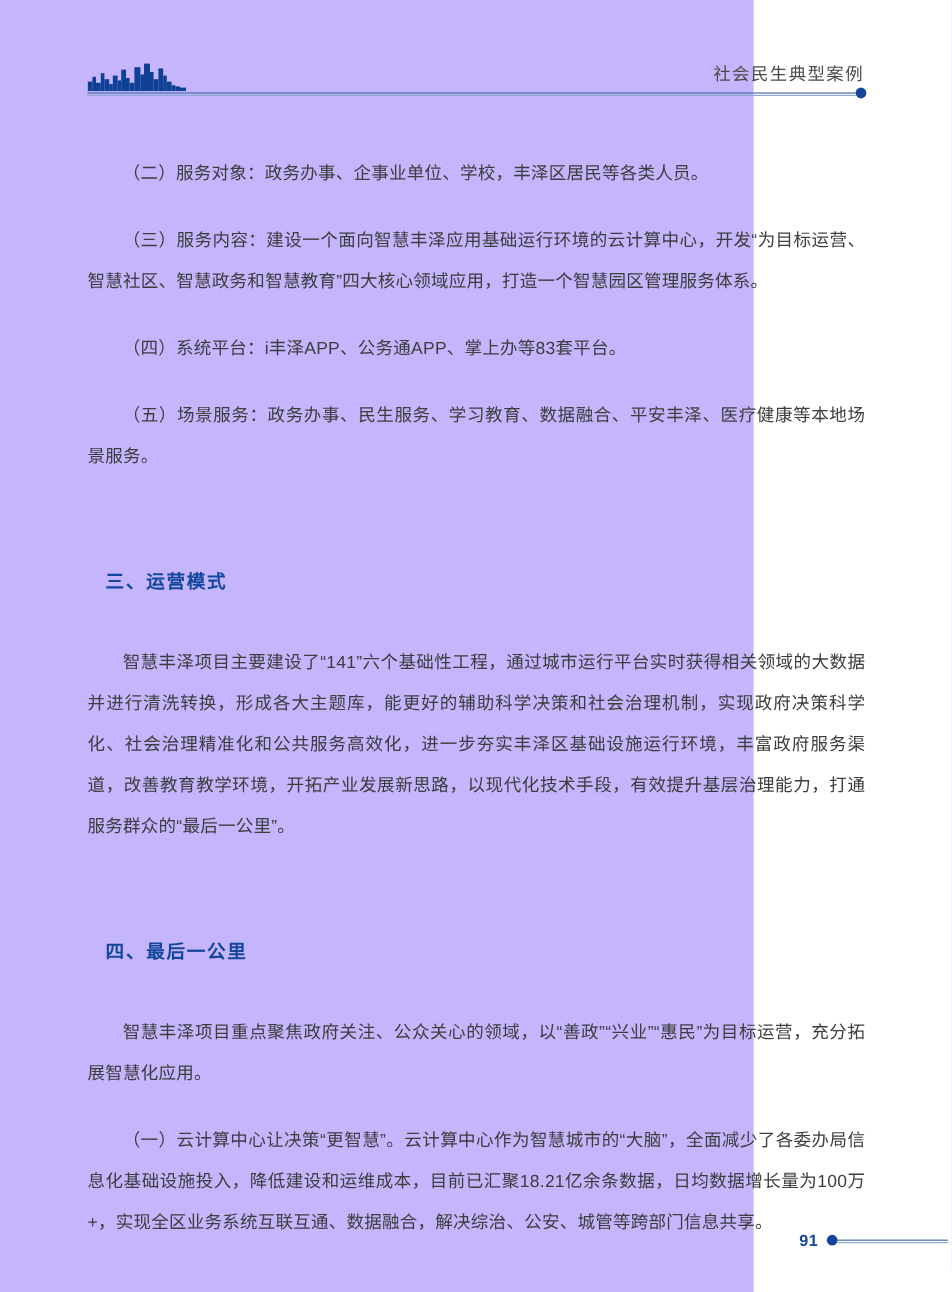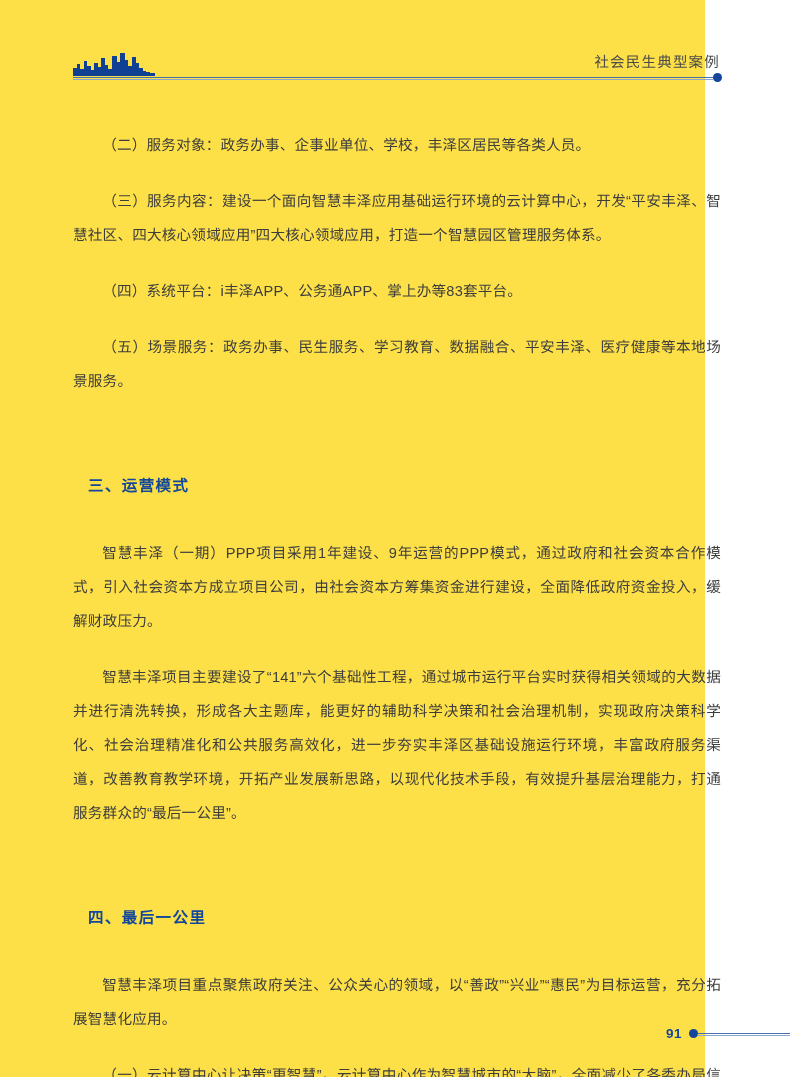--- a/index.html
+++ b/index.html
@@ -12,23 +12,23 @@
     height: 1077px;
     position: relative;
     font-family: "Liberation Sans", "DejaVu Sans", sans-serif;
     color: #3b3b3b;
     overflow: hidden;
   }
 
   .page {
     position: absolute;
     inset: 0;
-    width: 705px;
+    width: 628px;
     height: 1077px;
-    background: #fde047;
+    background: #c4b5fd;
   }
 
   
   .page-header {
     position: absolute;
     left: 0;
     top: 0;
     width: 793px;
     height: 96px;
   }
@@ -192,33 +192,32 @@
     <div class="header-rule-2"></div>
     <div class="header-dot"></div>
 
     <div class="header-title">社会民生典型案例</div>
   </div>
 
   <div class="content">
 
     <p class="body-text">（二）服务对象：政务办事、企事业单位、学校，丰泽区居民等各类人员。</p>
 
-    <p class="body-text">（三）服务内容：建设一个面向智慧丰泽应用基础运行环境的云计算中心，开发“平安丰泽、智慧社区、四大核心领域应用”四大核心领域应用，打造一个智慧园区管理服务体系。</p>
+    <p class="body-text">（三）服务内容：建设一个面向智慧丰泽应用基础运行环境的云计算中心，开发“为目标运营、智慧社区、智慧政务和智慧教育”四大核心领域应用，打造一个智慧园区管理服务体系。</p>
 
     <p class="body-text">（四）系统平台：i丰泽APP、公务通APP、掌上办等83套平台。</p>
 
     <p class="body-text">（五）场景服务：政务办事、民生服务、学习教育、数据融合、平安丰泽、医疗健康等本地场景服务。</p>
 
     <div class="gap-before-heading"></div>
 
     <h2 class="section-heading">三、运营模式</h2>
 
     <div class="gap-after-heading"></div>
 
-    <p class="body-text">智慧丰泽（一期）PPP项目采用1年建设、9年运营的PPP模式，通过政府和社会资本合作模式，引入社会资本方成立项目公司，由社会资本方筹集资金进行建设，全面降低政府资金投入，缓解财政压力。</p>
 
     <p class="body-text">智慧丰泽项目主要建设了“141”六个基础性工程，通过城市运行平台实时获得相关领域的大数据并进行清洗转换，形成各大主题库，能更好的辅助科学决策和社会治理机制，实现政府决策科学化、社会治理精准化和公共服务高效化，进一步夯实丰泽区基础设施运行环境，丰富政府服务渠道，改善教育教学环境，开拓产业发展新思路，以现代化技术手段，有效提升基层治理能力，打通服务群众的“最后一公里”。</p>
 
     <div class="gap-before-heading"></div>
 
     <h2 class="section-heading">四、最后一公里</h2>
 
     <div class="gap-after-heading"></div>
 
     <p class="body-text">智慧丰泽项目重点聚焦政府关注、公众关心的领域，以“善政”“兴业”“惠民”为目标运营，充分拓展智慧化应用。</p>

